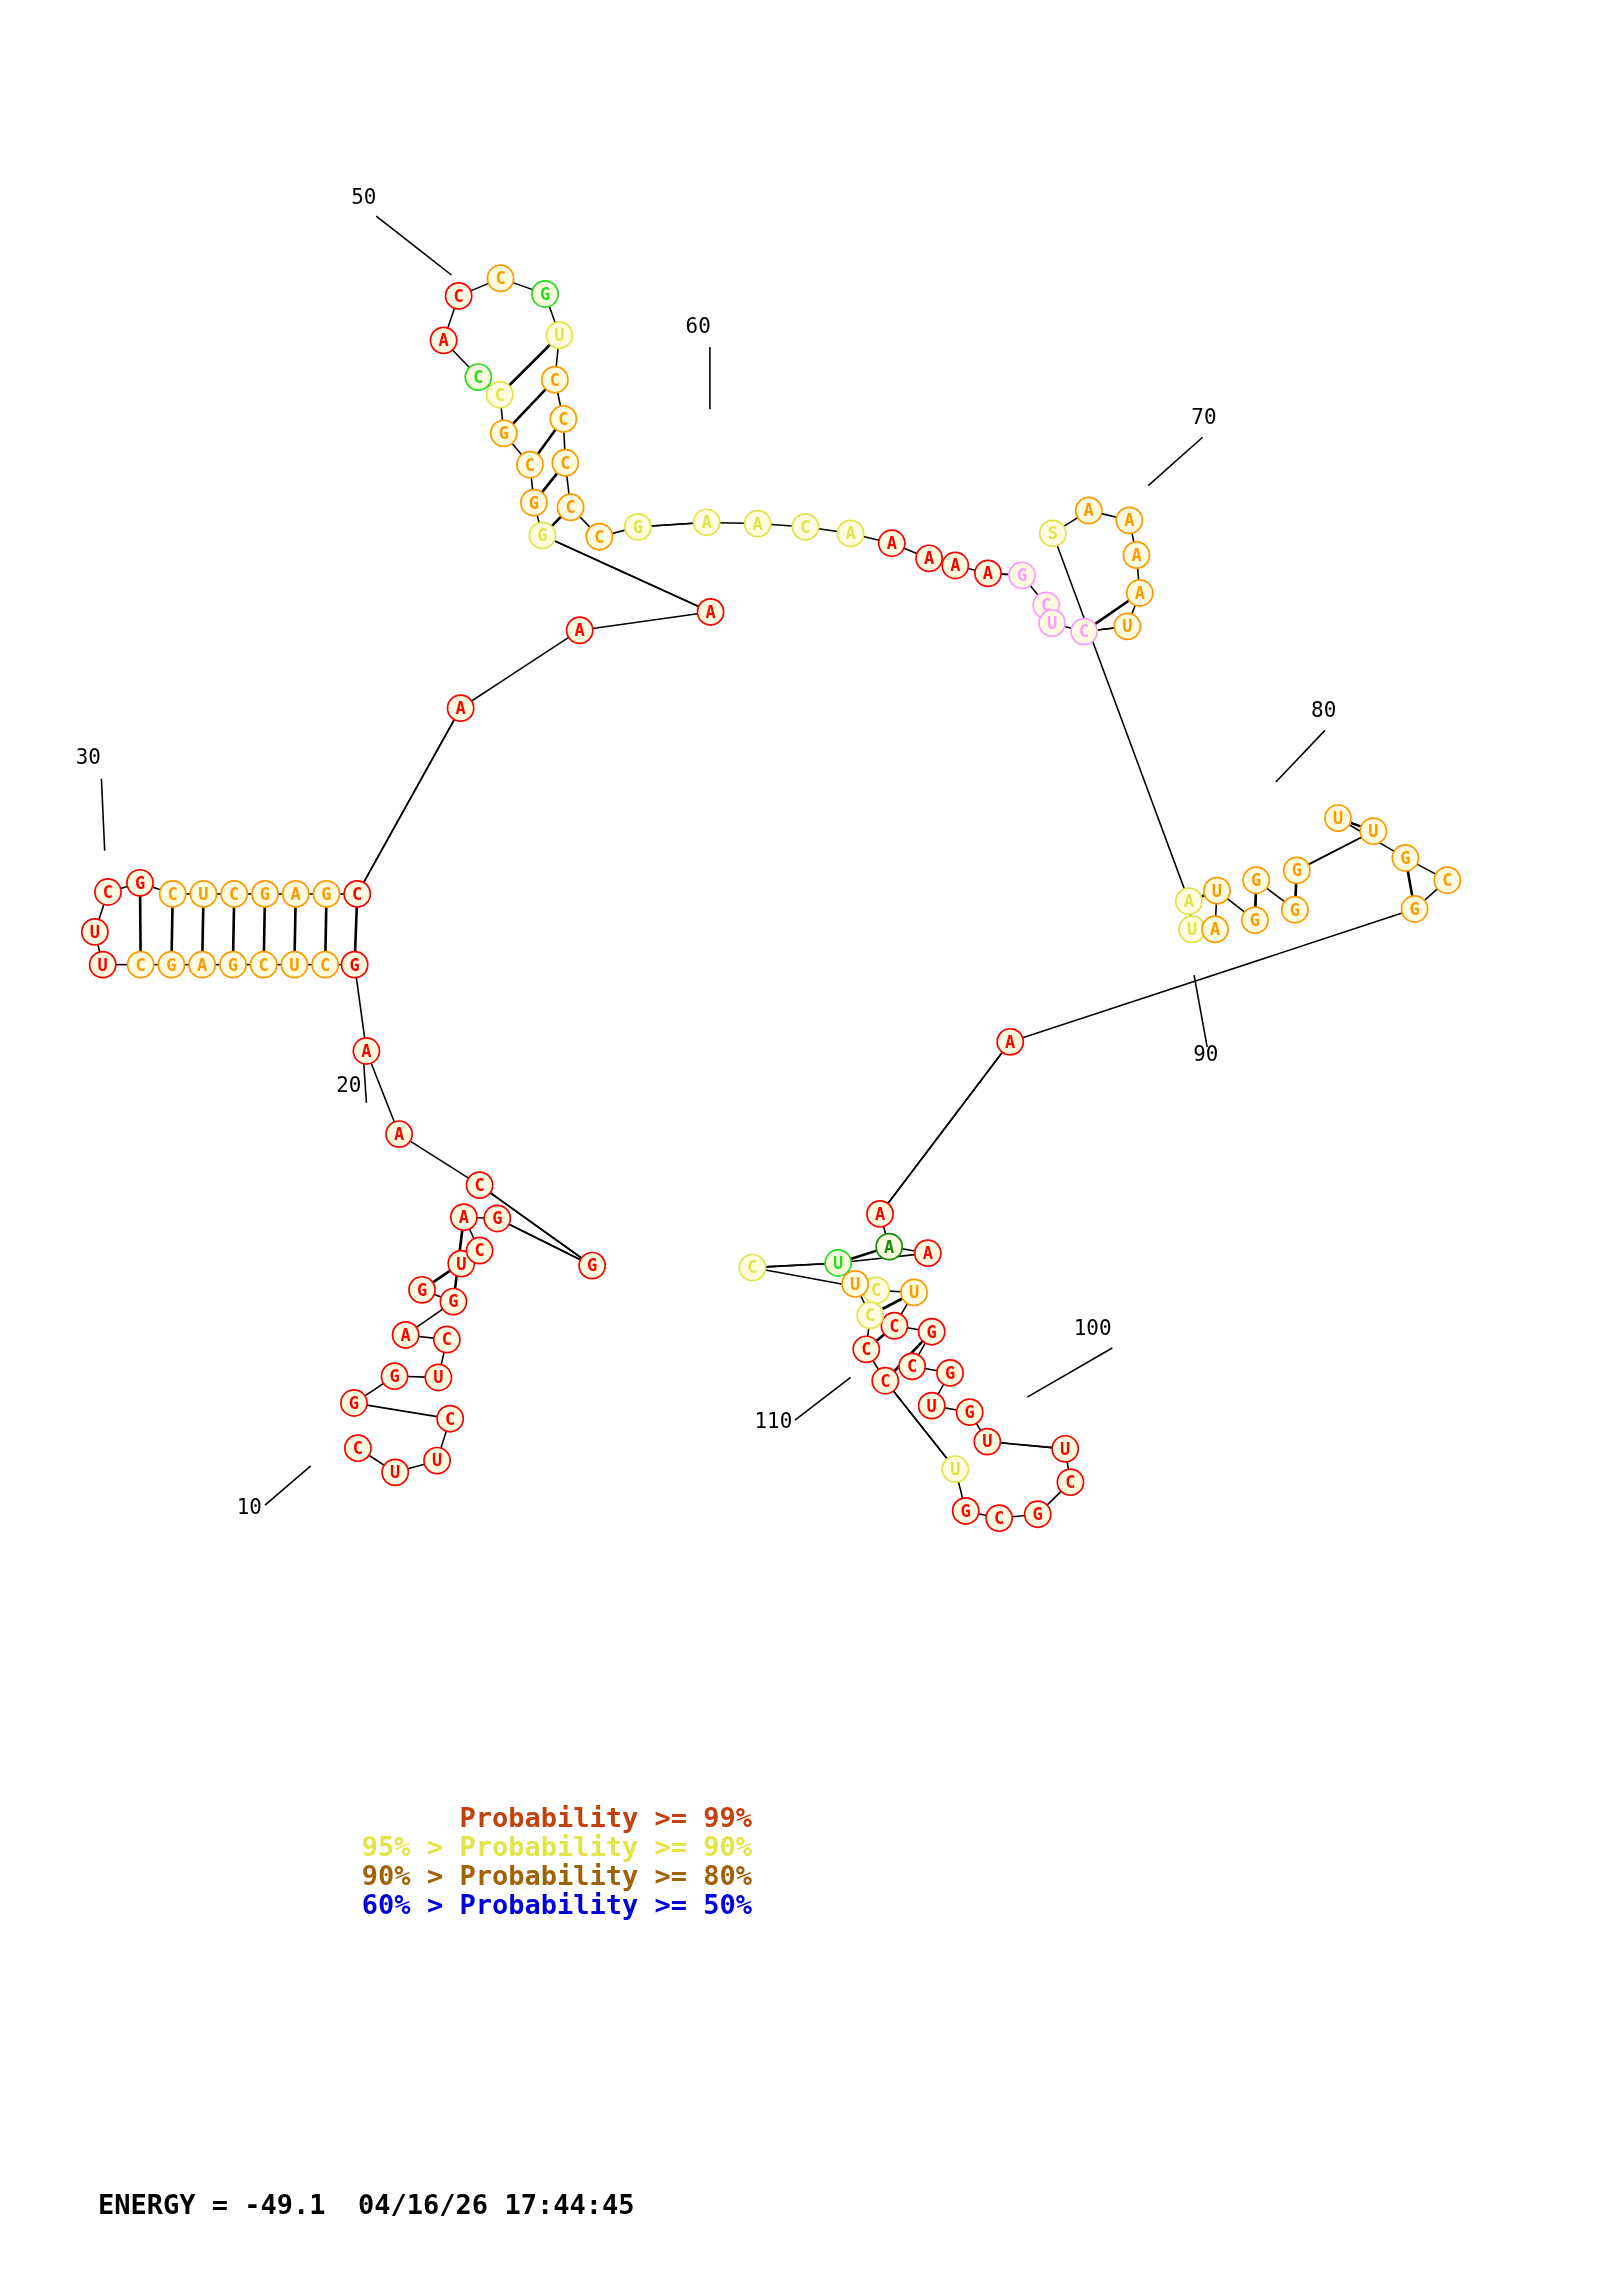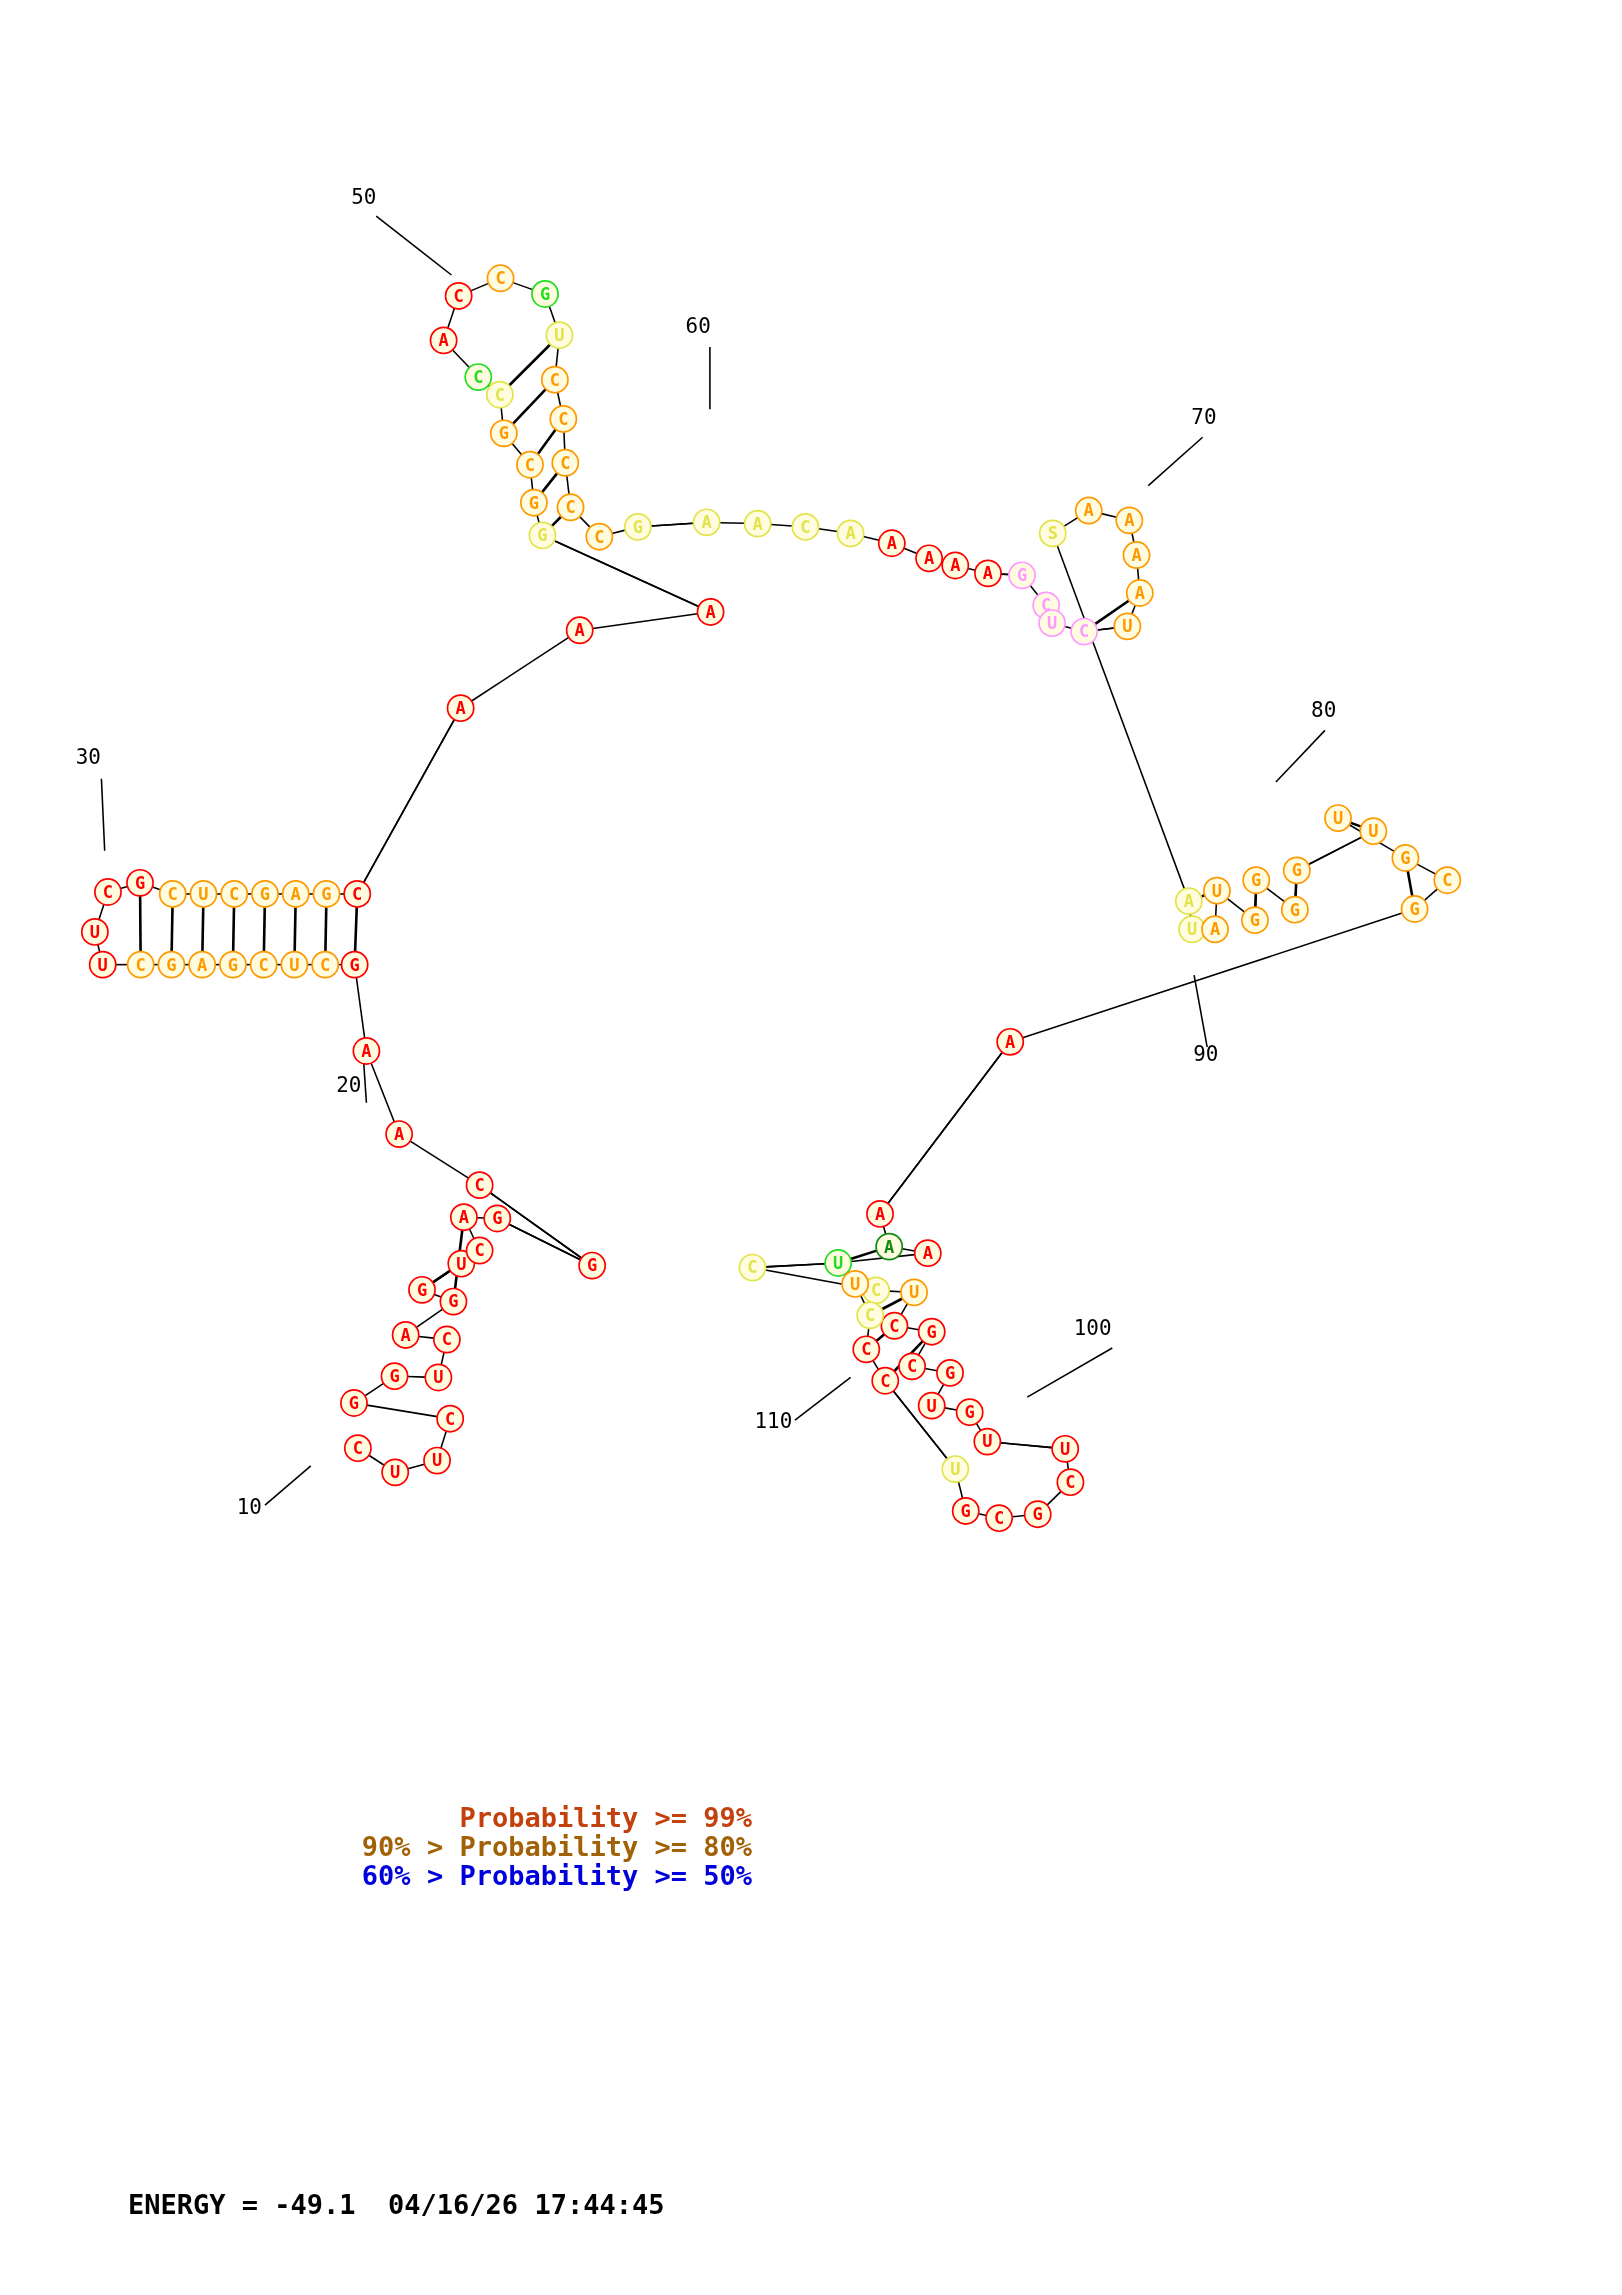--- a/index.html
+++ b/index.html
@@ -40,21 +40,20 @@
   }
   .energy-row {
     position: absolute;
     left: 98px;
     top: 2189px;
     font-family: "DejaVu Sans Mono", monospace;
     font-weight: bold;
     font-size: 27px;
     color: #000000;
     white-space: pre;
-    margin-left: 30px;
   }
 </style>
 </head>
 <body>
 
 <div id="page">
 
   <svg id="structure-svg" width="1622" height="1767" viewBox="0 0 2479 2700">
     <g id="bonds" stroke="#000000" stroke-width="4" fill="none">
         <line x1="695.4617569703754" y1="1969.1520844263482" x2="706.5382430296246" y2="1879.8479155736518" stroke-width="4"></line>
@@ -691,20 +690,21 @@
         <text x="1840" y="648" text-anchor="middle" font-family="&quot;DejaVu Sans Mono&quot;, monospace" font-size="32" fill="#000000">70</text>
         <text x="2023" y="1096" text-anchor="middle" font-family="&quot;DejaVu Sans Mono&quot;, monospace" font-size="32" fill="#000000">80</text>
         <text x="1843" y="1622" text-anchor="middle" font-family="&quot;DejaVu Sans Mono&quot;, monospace" font-size="32" fill="#000000">90</text>
         <text x="1670" y="2040" text-anchor="middle" font-family="&quot;DejaVu Sans Mono&quot;, monospace" font-size="32" fill="#000000">100</text>
         <text x="1182" y="2182" text-anchor="middle" font-family="&quot;DejaVu Sans Mono&quot;, monospace" font-size="32" fill="#000000">110</text>
       </g>
   </svg>
 
   <div class="legend">
       <div class="legend-row" style="color: #c2410c;">Probability &gt;= 99%</div>
+      <div class="legend-row" style="color: rgb(227, 227, 74);">95% &gt; Probability &gt;= 90%</div>
       <div class="legend-row" style="color: #a16207;">90% &gt; Probability &gt;= 80%</div>
       <div class="legend-row" style="color: rgb(0, 0, 221);">60% &gt; Probability &gt;= 50%</div>
     </div>
 
   <div class="energy-row">ENERGY = -49.1  04/16/26 17:44:45</div>
 
 </div>
 
 
 </body></html>

